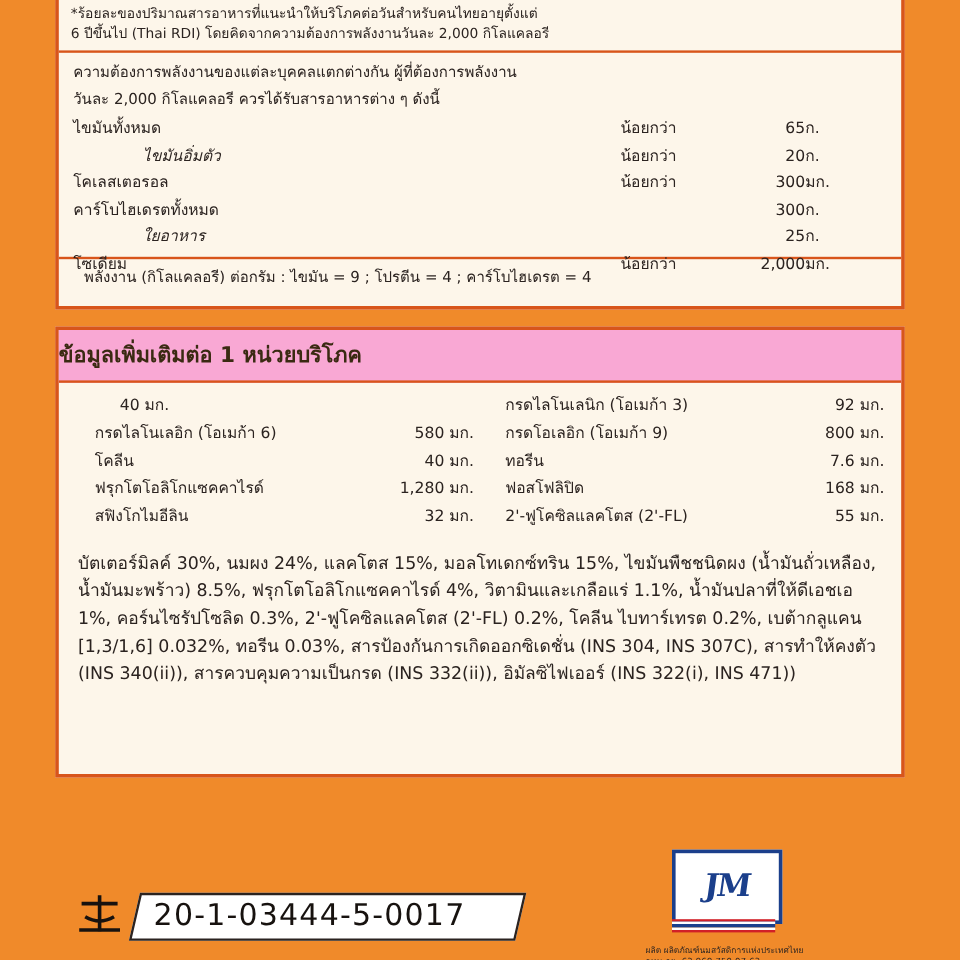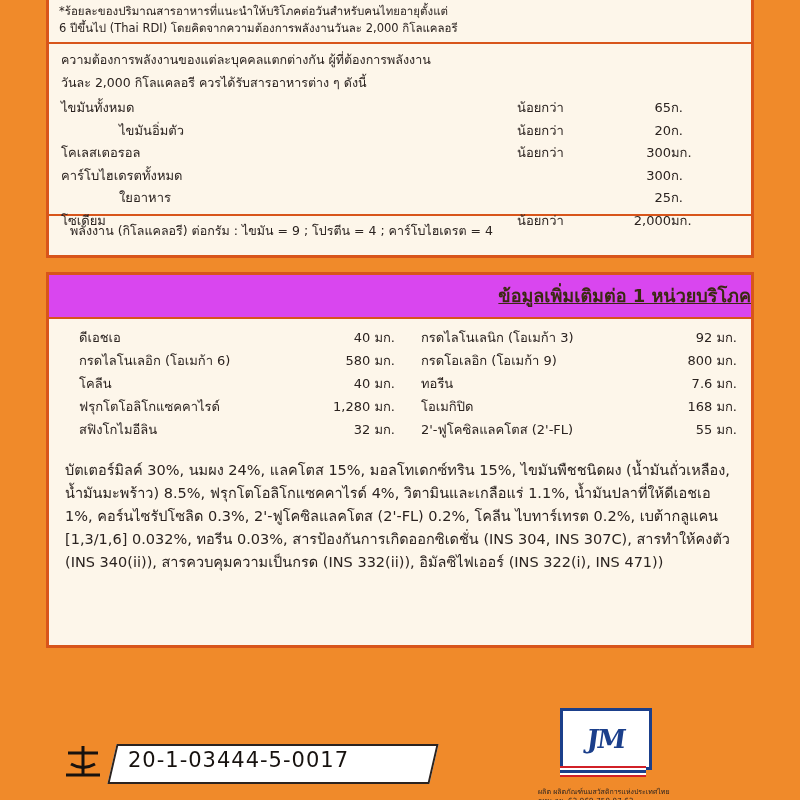--- a/index.html
+++ b/index.html
@@ -31,39 +31,38 @@
     border-bottom:2px solid #d8551b;
     height:172px;box-sizing:border-box;
   }
   .need-intro{margin-bottom:4px;}
   table.nut{
     border-collapse:collapse;width:100%;margin-top:2px;
     font-size:13px;
   }
   table.nut td{padding:1.5px 0;vertical-align:baseline;}
   td.name{padding-left:36px;white-space:nowrap;}
-  td.name.indent{padding-left:58px;}
+  td.name.indent{padding-left:58px;font-style:italic;}
   td.qual{width:92px;text-align:left;padding-left:10px;white-space:nowrap;}
   td.val{width:62px;text-align:right;white-space:nowrap;}
   td.unit{width:70px;text-align:left;padding-left:12px;white-space:nowrap;}
   .energy-line{
     text-align:left;font-size:12.5px;padding:5px 4px 6px 21px;
   }
 
   
   .add-panel{
     position:absolute;left:46px;top:272px;width:708px;height:376px;
   }
   .band{
-    background:#d946ef;
-    text-align:right;
+    background:#f9a8d4;
+    text-align:left;
     font-weight:bold;
     color:#3a2a12;
     border-bottom:2px solid #d8551b;
-    text-decoration:underline;
   }
   .band.h1{font-size:18px;padding:6px 0 7px 0;}
   .band.h2{font-size:21px;padding:7px 0 8px 0;border-top:2px solid #d8551b;}
   .add-grid{
     padding:8px 14px 8px 14px;
     display:grid;
     grid-template-columns:1fr 1fr;
     column-gap:10px;
     row-gap:2px;
     font-size:13px;
@@ -91,21 +90,21 @@
     position:absolute;left:62px;top:44px;width:42px;height:34px;
   }
   .lic-box{
     position:absolute;left:112px;top:44px;
     width:318px;height:36px;
     background:#ffffff;border:2px solid #2b2320;
     transform:skewX(-13deg);
   }
   .lic-text{
     position:absolute;left:128px;top:48px;width:300px;
-    font-size:21px;letter-spacing:1px;color:#17120f;
+    font-size:25px;letter-spacing:1px;color:#17120f;
     font-family:"DejaVu Sans","Liberation Sans",sans-serif;
   }
   .logo-box{
     position:absolute;left:560px;top:8px;width:86px;height:56px;
     background:#ffffff;border:3px solid #1b3f8b;
     display:flex;align-items:center;justify-content:center;
   }
   .logo-mark{
     font-size:26px;font-weight:bold;color:#1b3f8b;
     letter-spacing:-2px;font-family:"DejaVu Serif","Liberation Serif",serif;
@@ -184,21 +183,20 @@
 
     <div class="energy-line">พลังงาน (กิโลแคลอรี) ต่อกรัม : ไขมัน = 9 ; โปรตีน = 4 ; คาร์โบไฮเดรต = 4</div>
   </div>
 
   <div class="panel add-panel">
 
     <div class="band h1">ข้อมูลเพิ่มเติมต่อ 1 หน่วยบริโภค</div>
 
     <div class="add-grid">
       <div class="add-row">
-        <span class="lbl">ดีเอชเอ</span>
         <span class="amt">40 มก.</span>
       </div>
       <div class="add-row">
         <span class="lbl">กรดไลโนเลนิก (โอเมก้า 3)</span>
         <span class="amt">92 มก.</span>
       </div>
       <div class="add-row">
         <span class="lbl">กรดไลโนเลอิก (โอเมก้า 6)</span>
         <span class="amt">580 มก.</span>
       </div>
@@ -212,21 +210,21 @@
       </div>
       <div class="add-row">
         <span class="lbl">ทอรีน</span>
         <span class="amt">7.6 มก.</span>
       </div>
       <div class="add-row">
         <span class="lbl">ฟรุกโตโอลิโกแซคคาไรด์</span>
         <span class="amt">1,280 มก.</span>
       </div>
       <div class="add-row">
-        <span class="lbl">โอเมกิปิด</span>
+        <span class="lbl">ฟอสโฟลิปิด</span>
         <span class="amt">168 มก.</span>
       </div>
       <div class="add-row">
         <span class="lbl">สฟิงโกไมอีลิน</span>
         <span class="amt">32 มก.</span>
       </div>
       <div class="add-row">
         <span class="lbl">2'-ฟูโคซิลแลคโตส (2'-FL)</span>
         <span class="amt">55 มก.</span>
       </div>

